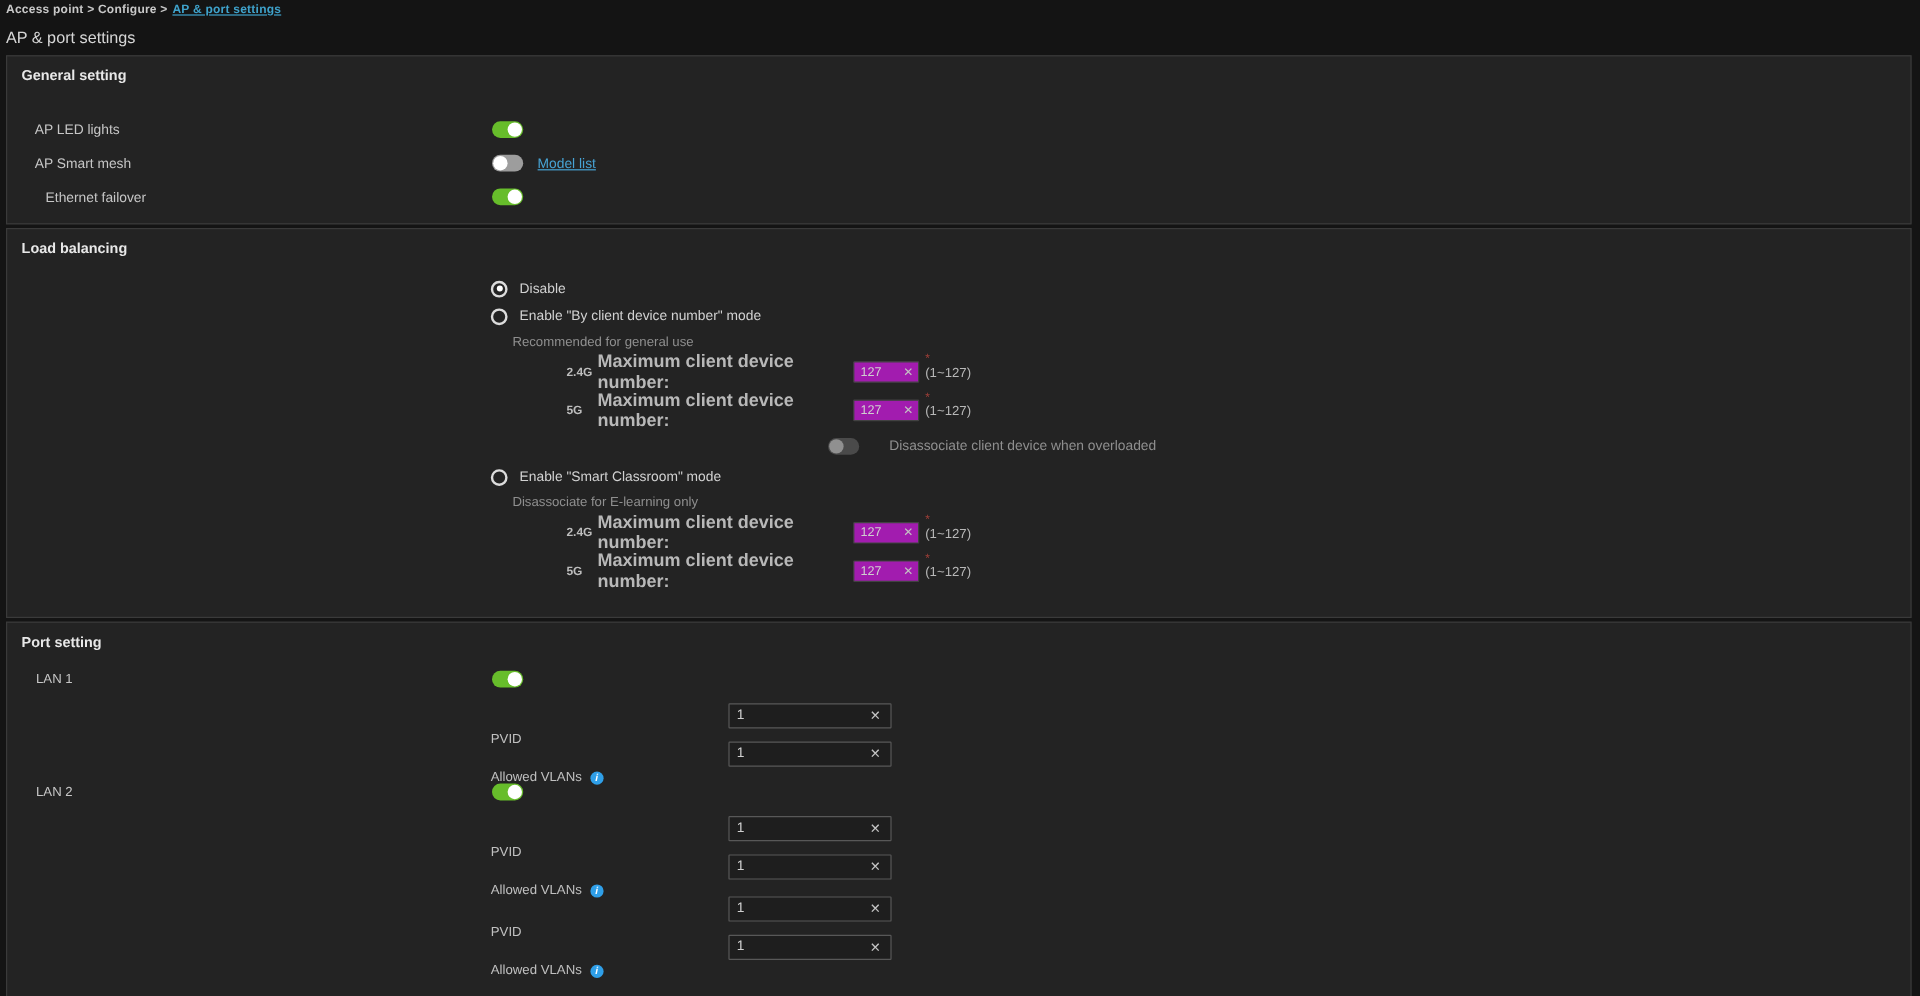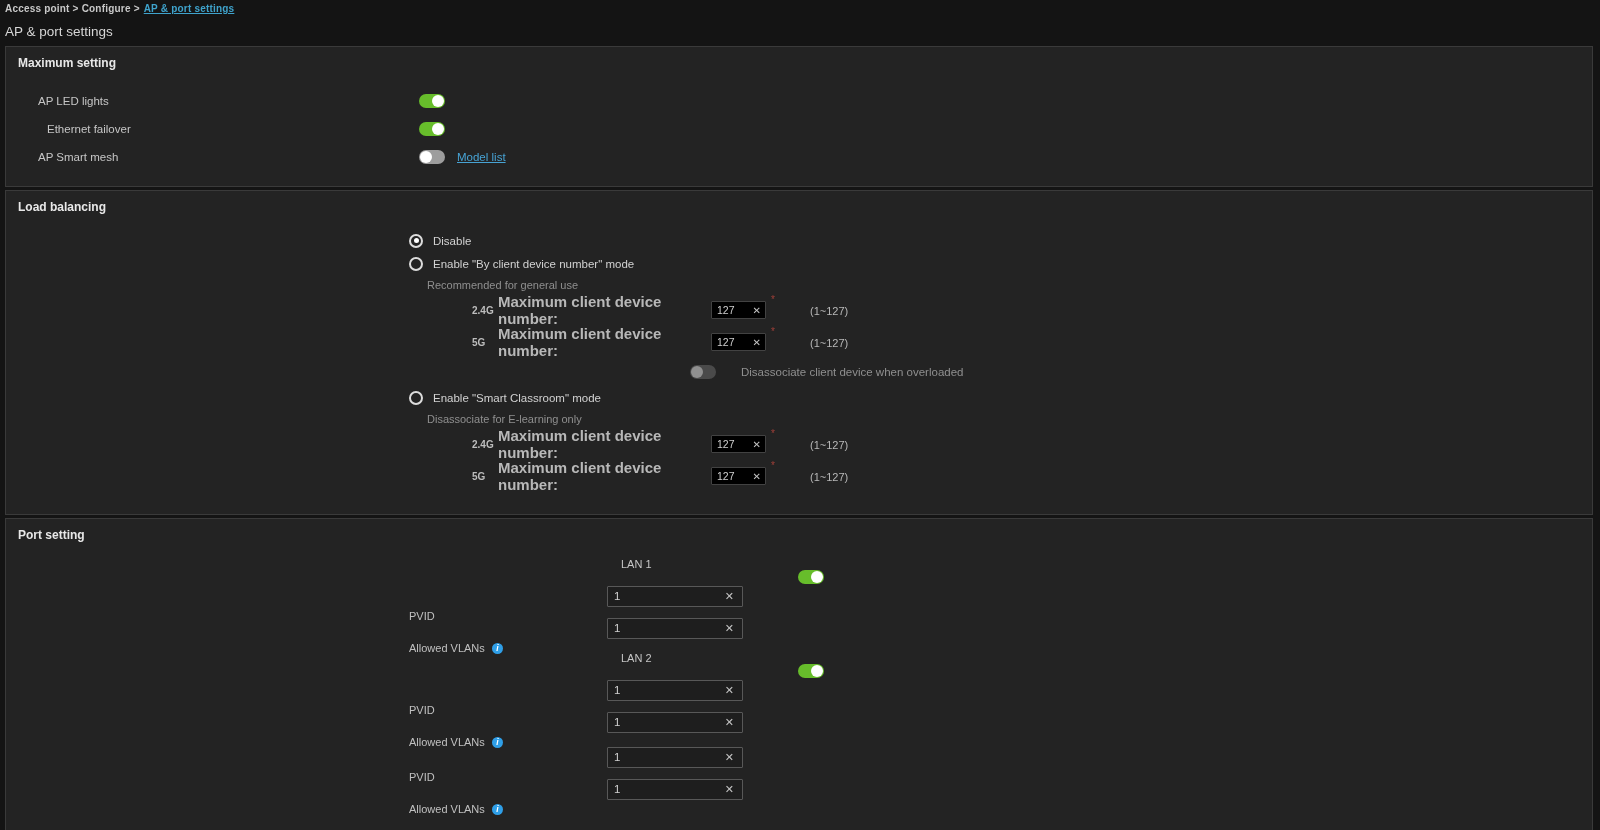--- a/index.html
+++ b/index.html
@@ -77,21 +77,21 @@
   .radio[data-state="selected"]::after {
     content: "";
     position: absolute; top: 2.5px; left: 2.5px;
     width: 5px; height: 5px;
     border-radius: 50%;
     background: #ffffff;
   }
 
   
   .g-rows { padding: 17px 0 15px; }
-  .g-row { display: flex; align-items: center; height: 28px; padding-left: 5px; margin-left: 27px; }
+  .g-row { display: flex; align-items: flex-end; height: 28px; padding-left: 23px; }
   .g-row .lbl { width: 381px; font-size: 11.5px; color: #c6c6c6; }
   .g-row.indent .lbl { padding-left: 9px; }
   .link {
     margin-left: 12px;
     font-size: 11.5px;
     color: #47a3d4;
     text-decoration: underline;
     cursor: pointer;
   }
 
@@ -99,41 +99,41 @@
   .lb-content { padding: 19px 0 29px 403px; }
   .radio-row { display: flex; align-items: center; height: 15px; margin-bottom: 8px; }
   .radio-row .rlbl { margin-left: 10px; font-size: 11.5px; color: #d2d2d2; cursor: pointer; }
   .hint { margin: 0 14px 10px 18px; font-size: 11px; color: #8f8f8f; height: 12px; }
   .client-row { display: flex; align-items: center; height: 18px; padding-left: 63px; margin-bottom: 14px; }
   .client-row .band { width: 26px; font-size: 10px; font-weight: bold; color: #bdbdbd; }
   .client-row .clbl { width: 213px; font-size: 15px; color: #b8b8b8; font-weight: bold; }
   .lb-input {
     display: flex; align-items: center;
     width: 55px; height: 18px;
-    background: #000000;
+    background: #a21caf;
     border: 1px solid #424242;
     border-radius: 1px;
   }
   .lb-input input {
     flex: 1; width: 30px;
     background: transparent; border: none; outline: none;
     color: #cfcfcf; font-size: 10.5px;
     padding-left: 5px;
     font-family: "Liberation Sans", sans-serif;
   }
   .lb-input .clear { padding: 0 4px 0 0; color: #c4c4c4; font-size: 10px; cursor: pointer; }
   .range-wrap { position: relative; margin-left: 5px; }
   .req { position: absolute; top: -7px; left: 0; color: #a03f38; font-size: 10px; }
-  .range { font-size: 11px; color: #b8b8b8; margin-left: 39px; }
+  .range { font-size: 11px; color: #b8b8b8; }
   .disassoc-row { display: flex; align-items: center; height: 14px; margin: 0 0 11px 281px; gap: 16px; }
   .disassoc-row .dlbl { margin-left: 9px; font-size: 11.5px; color: #8f8f8f; }
 
   
   .port-content { padding: 16px 0 20px; }
-  .lan-row { display: flex; align-items: center; height: 16px; margin-bottom: 11px; padding-left: 24px; flex-direction: column; }
+  .lan-row { display: flex; align-items: center; height: 16px; margin-bottom: 11px; padding-left: 24px; }
   .lan-row .lbl { width: 380px; font-size: 11px; color: #c6c6c6; }
   .field-row { display: flex; align-items: center; height: 22px; margin-bottom: 10px; padding-left: 403px; }
   .field-row.last { margin-bottom: 13px; }
   .field-row .flbl { width: 198px; font-size: 11px; color: #c0c0c0; display: flex; align-items: center; margin-top: 40px; }
   .info-icon {
     width: 11px; height: 11px;
     margin-left: 7px;
     border-radius: 50%;
     background: #2f9fe8;
     color: #fff;
@@ -160,45 +160,45 @@
 </head>
 <body>
 
 <div class="breadcrumb">
   <span>Access point &gt; Configure &gt;</span><a>AP &amp; port settings</a>
 </div>
 
 <h1 class="page-title">AP &amp; port settings</h1>
 
 <div class="panel">
-  <div class="panel-title">Maximum setting</div>
+  <div class="panel-title">General setting</div>
   <div class="g-rows">
 
     <div class="g-row">
       <span class="lbl">AP LED lights</span>
-      <div class="toggle" data-state="on">
-          <div class="knob"></div>
-        </div>
-    </div>
-
-    <div class="g-row indent">
-      <span class="lbl">Ethernet failover</span>
       <div class="toggle" data-state="on">
           <div class="knob"></div>
         </div>
     </div>
 
     <div class="g-row">
       <span class="lbl">AP Smart mesh</span>
       <div class="toggle" data-state="off">
           <div class="knob"></div>
         </div>
       <a class="link">Model list</a>
     </div>
 
+    <div class="g-row indent">
+      <span class="lbl">Ethernet failover</span>
+      <div class="toggle" data-state="on">
+          <div class="knob"></div>
+        </div>
+    </div>
+
   </div>
 </div>
 
 <div class="panel">
   <div class="panel-title">Load balancing</div>
   <div class="lb-content">
 
     <div class="radio-row">
       <div class="radio" data-state="selected"></div>
       <span class="rlbl">Disable</span>

